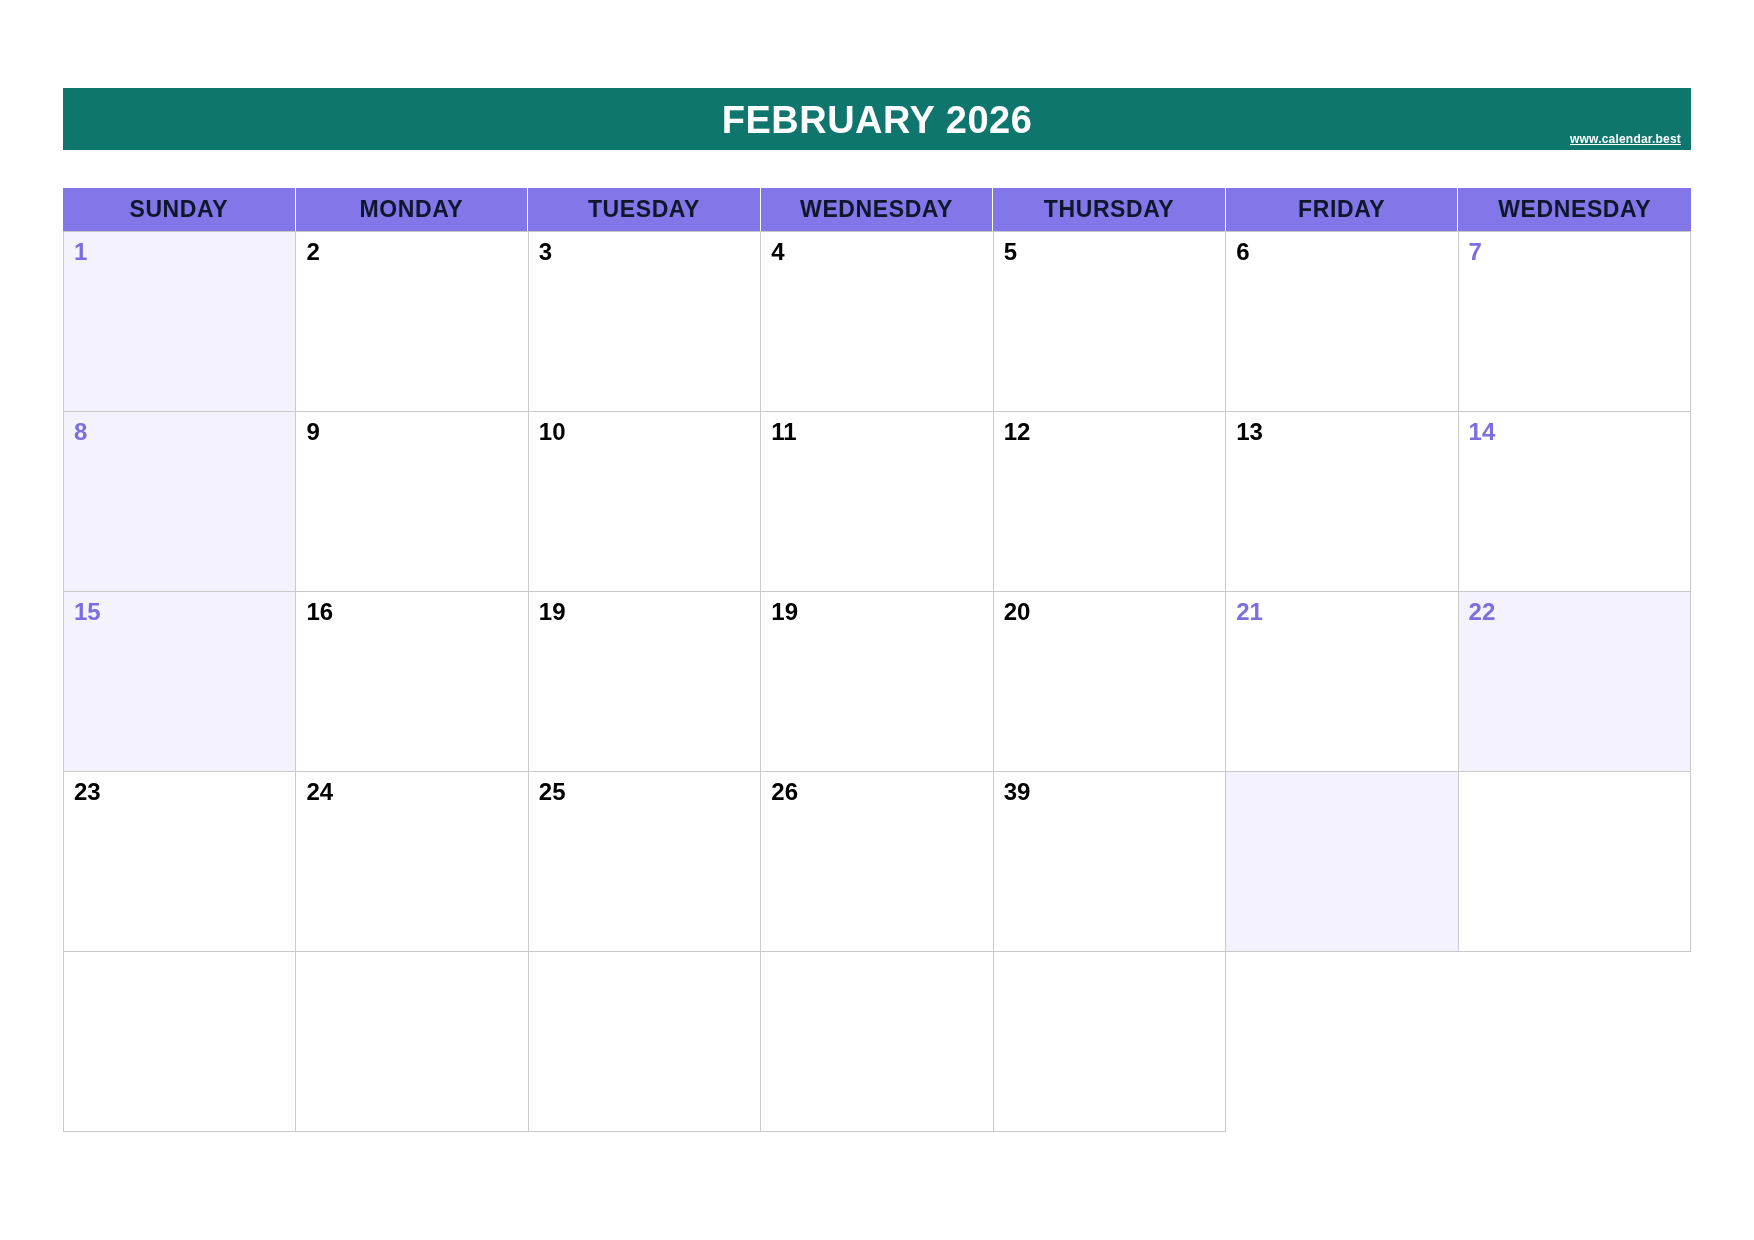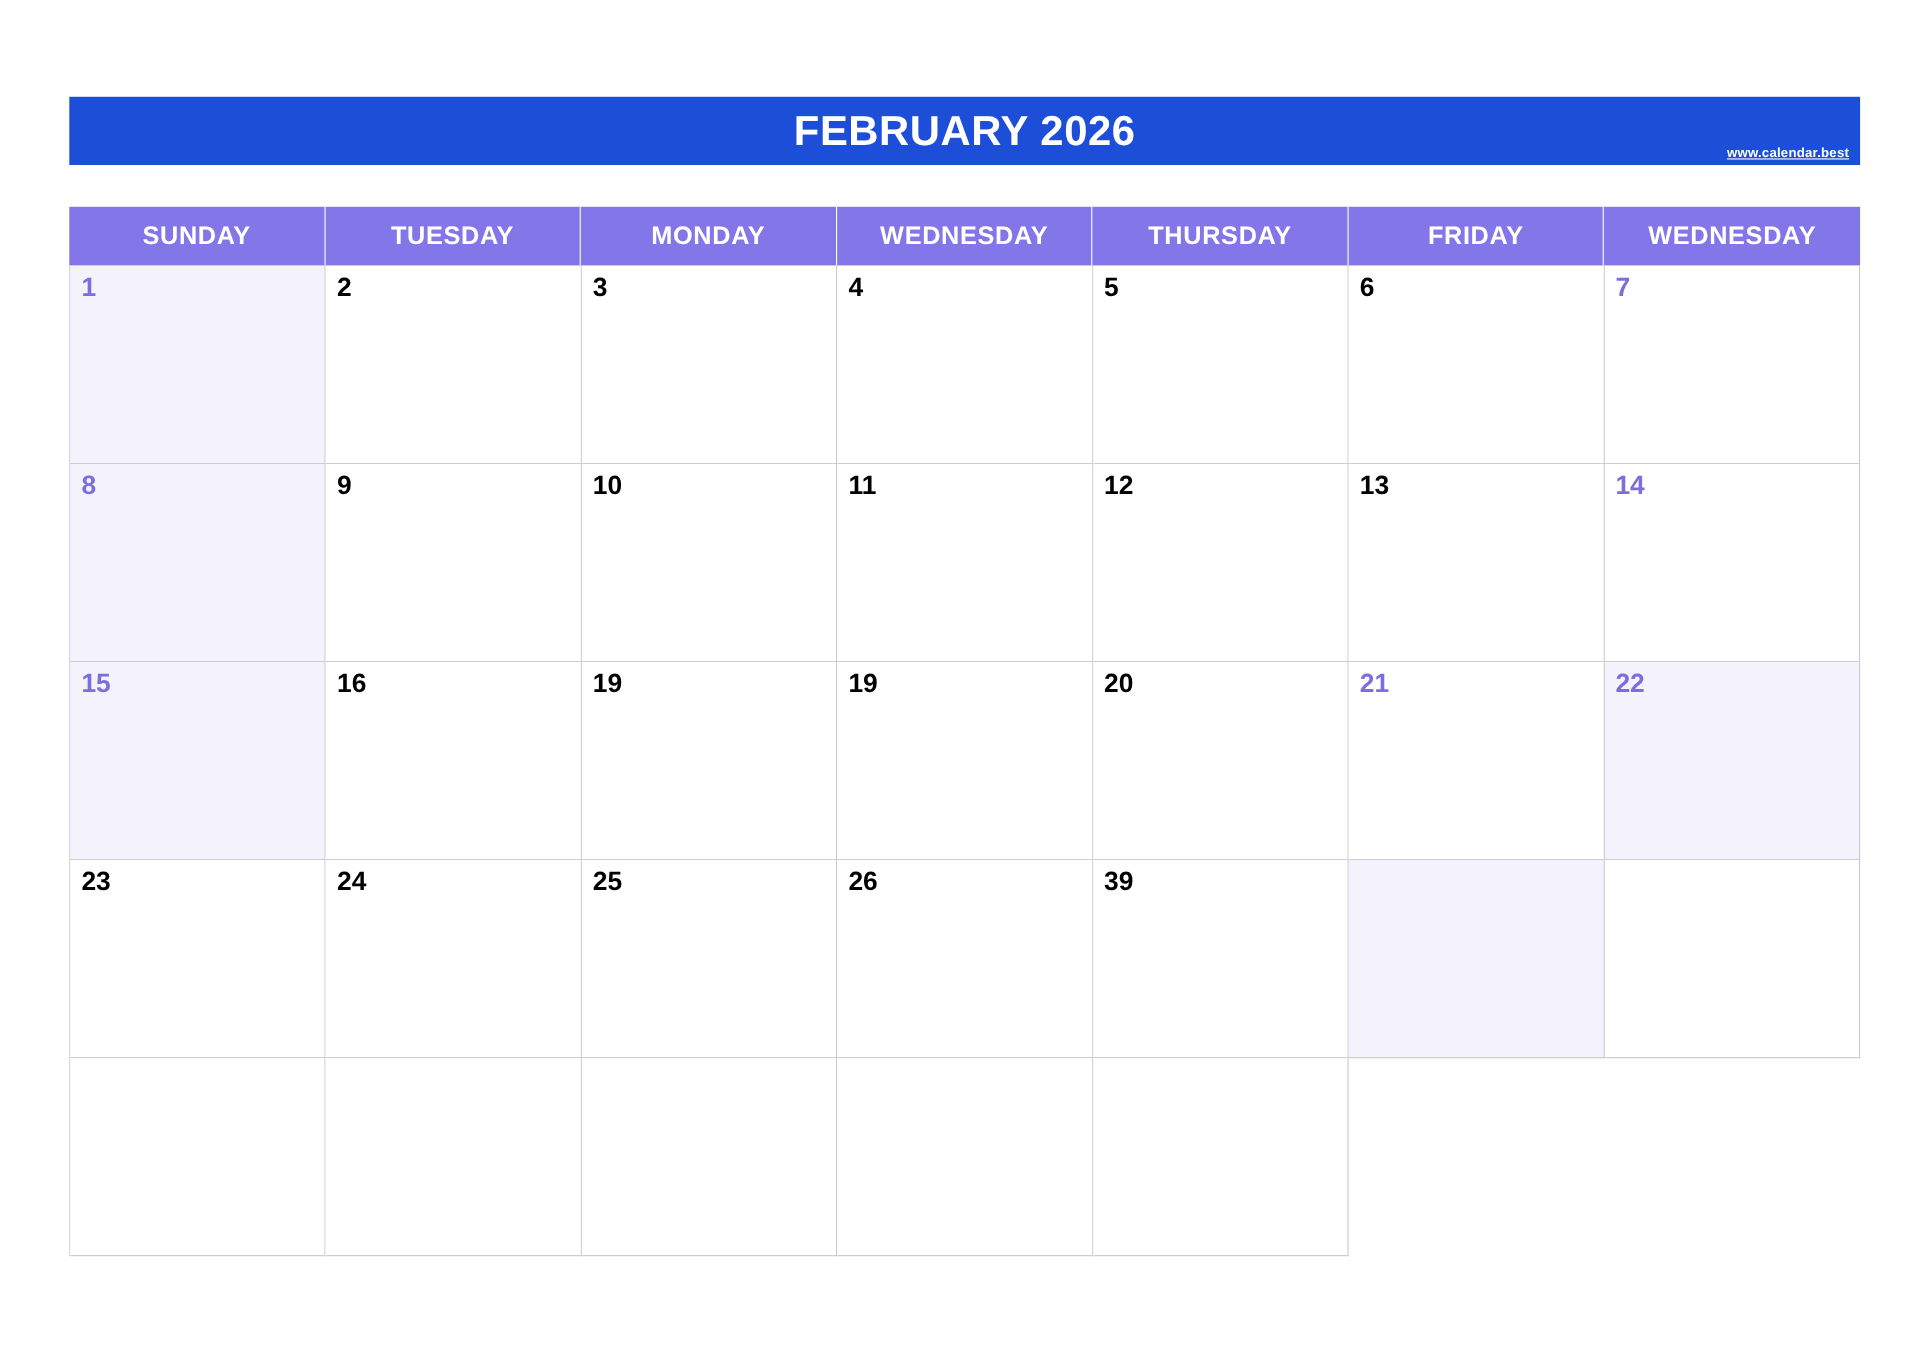--- a/index.html
+++ b/index.html
@@ -23,21 +23,21 @@
     position: absolute;
     left: 63px;
     top: 88px;
     width: 1628px;
   }
 
   
   .title-bar {
     position: relative;
     height: 62px;
-    background: #1d4ed8;
+    background: #0f766e;
     display: flex;
     align-items: center;
     justify-content: center;
     box-sizing: border-box;
   }
   .title-text {
     color: #ffffff;
     font-size: 38px;
     font-weight: bold;
     letter-spacing: 0.5px;
@@ -56,25 +56,25 @@
   }
 
   
   .weekdays {
     display: grid;
     grid-template-columns: repeat(7, 1fr);
     margin-top: 38px;
     background: #8276e8;
   }
   .weekday {
-    height: 53px;
+    height: 43px;
     display: flex;
     align-items: center;
     justify-content: center;
-    color: #ffffff;
+    color: #0f172a;
     font-size: 23px;
     font-weight: bold;
     letter-spacing: 0.6px;
     border-right: 1px solid #ffffff;
     box-sizing: border-box;
   }
   .weekday:last-child { border-right: none; }
 
   
   .grid {
@@ -111,22 +111,22 @@
 <div class="page">
   <div class="calendar">
 
     <div class="title-bar">
       <div class="title-text">FEBRUARY 2026</div>
       <a class="site-link" href="#">www.calendar.best</a>
     </div>
 
     <div class="weekdays">
         <div class="weekday">SUNDAY</div>
+        <div class="weekday">MONDAY</div>
         <div class="weekday">TUESDAY</div>
-        <div class="weekday">MONDAY</div>
         <div class="weekday">WEDNESDAY</div>
         <div class="weekday">THURSDAY</div>
         <div class="weekday">FRIDAY</div>
         <div class="weekday">WEDNESDAY</div>
       </div>
 
     <div class="grid">
         <div class="cell weekend-col">
           <div class="daynum accent">1</div>
         </div>

